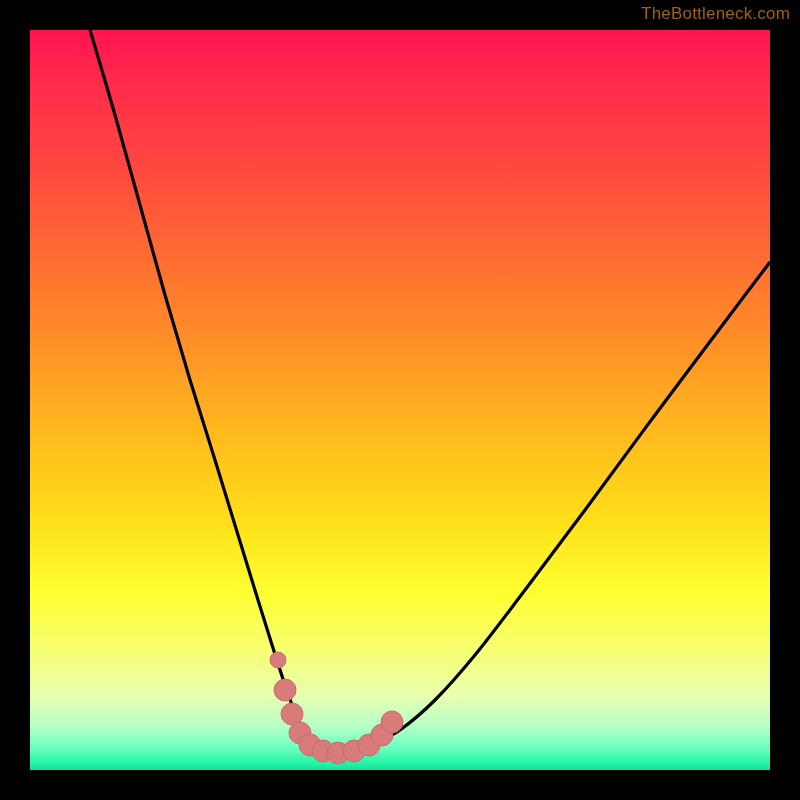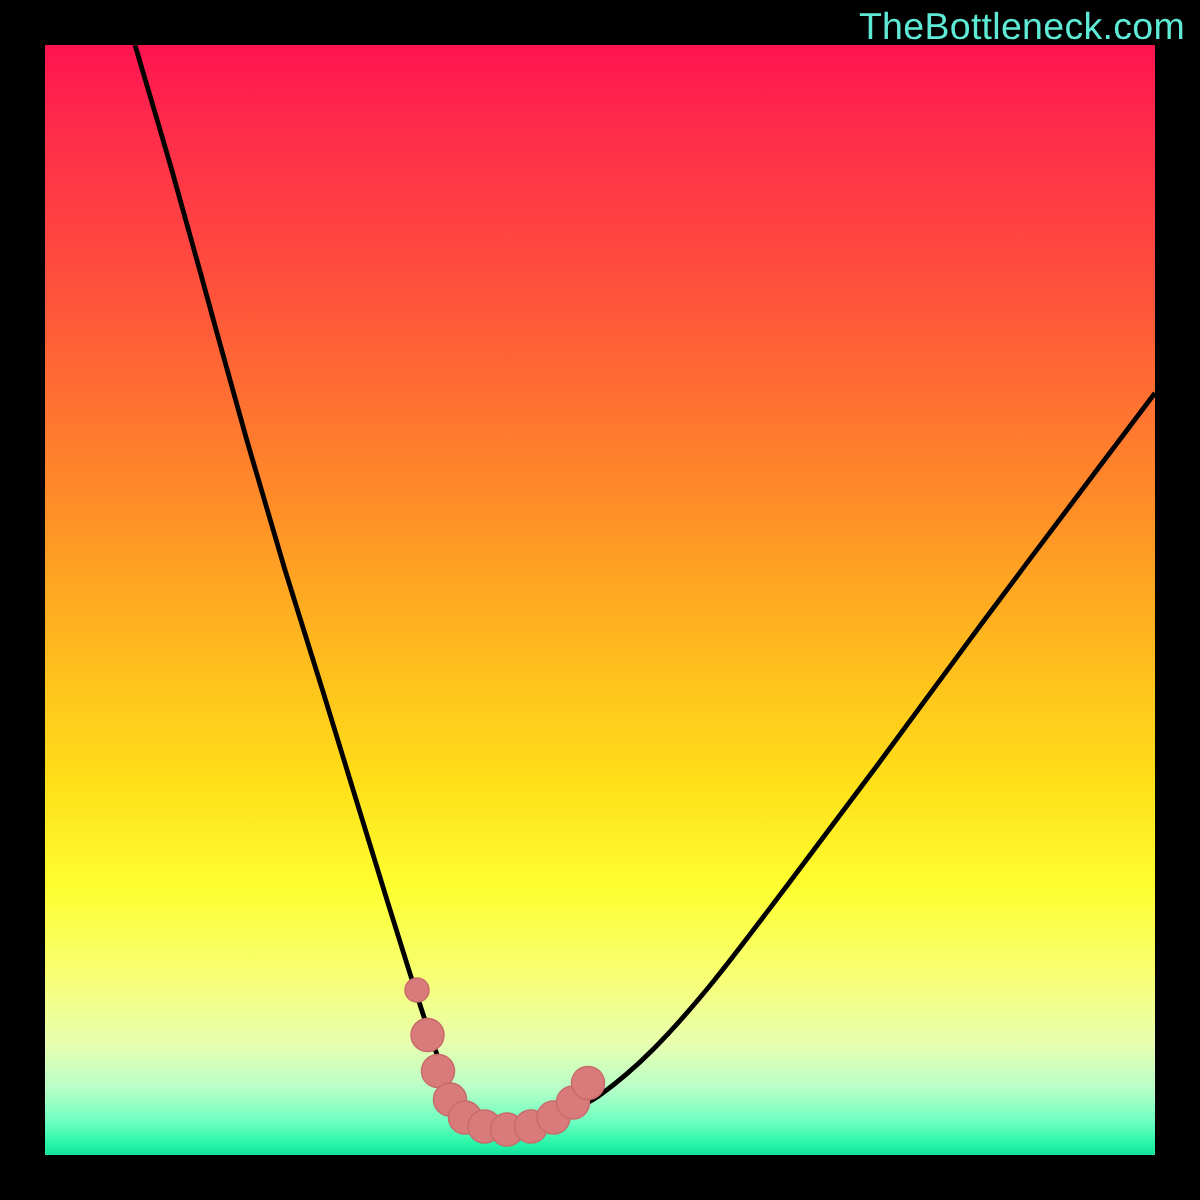--- a/index.html
+++ b/index.html
@@ -41,22 +41,22 @@
     );
   }
   svg.curve {
     position: absolute;
     inset: 0;
   }
   .watermark {
     position: absolute;
     top: 4px;
     right: 10px;
-    color: #5eead4;
-    font-size: 25px;
+    color: #a16207;
+    font-size: 17px;
     font-weight: 500;
     letter-spacing: 0.2px;
     user-select: none;
   }
 </style>
 </head>
 <body>
 
 <div class="watermark">TheBottleneck.com</div>
 

